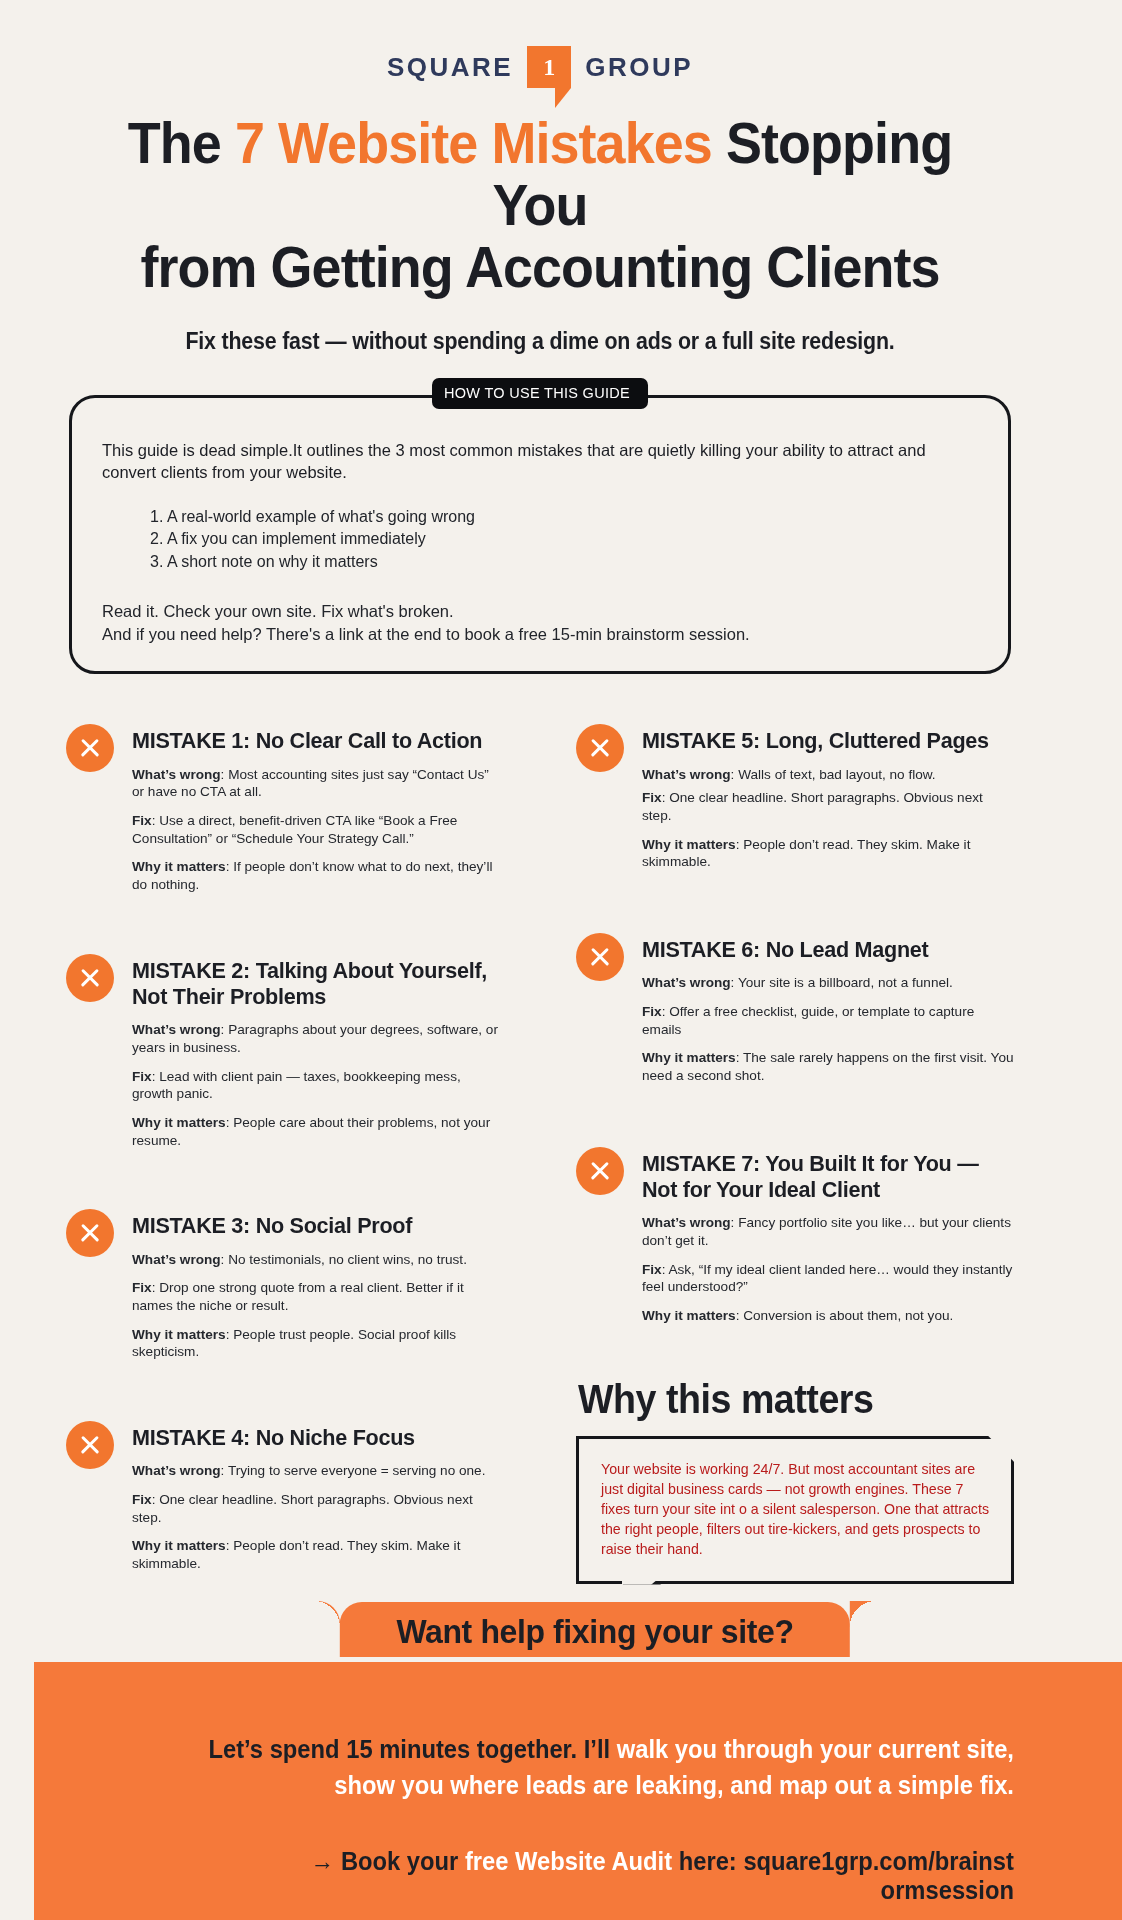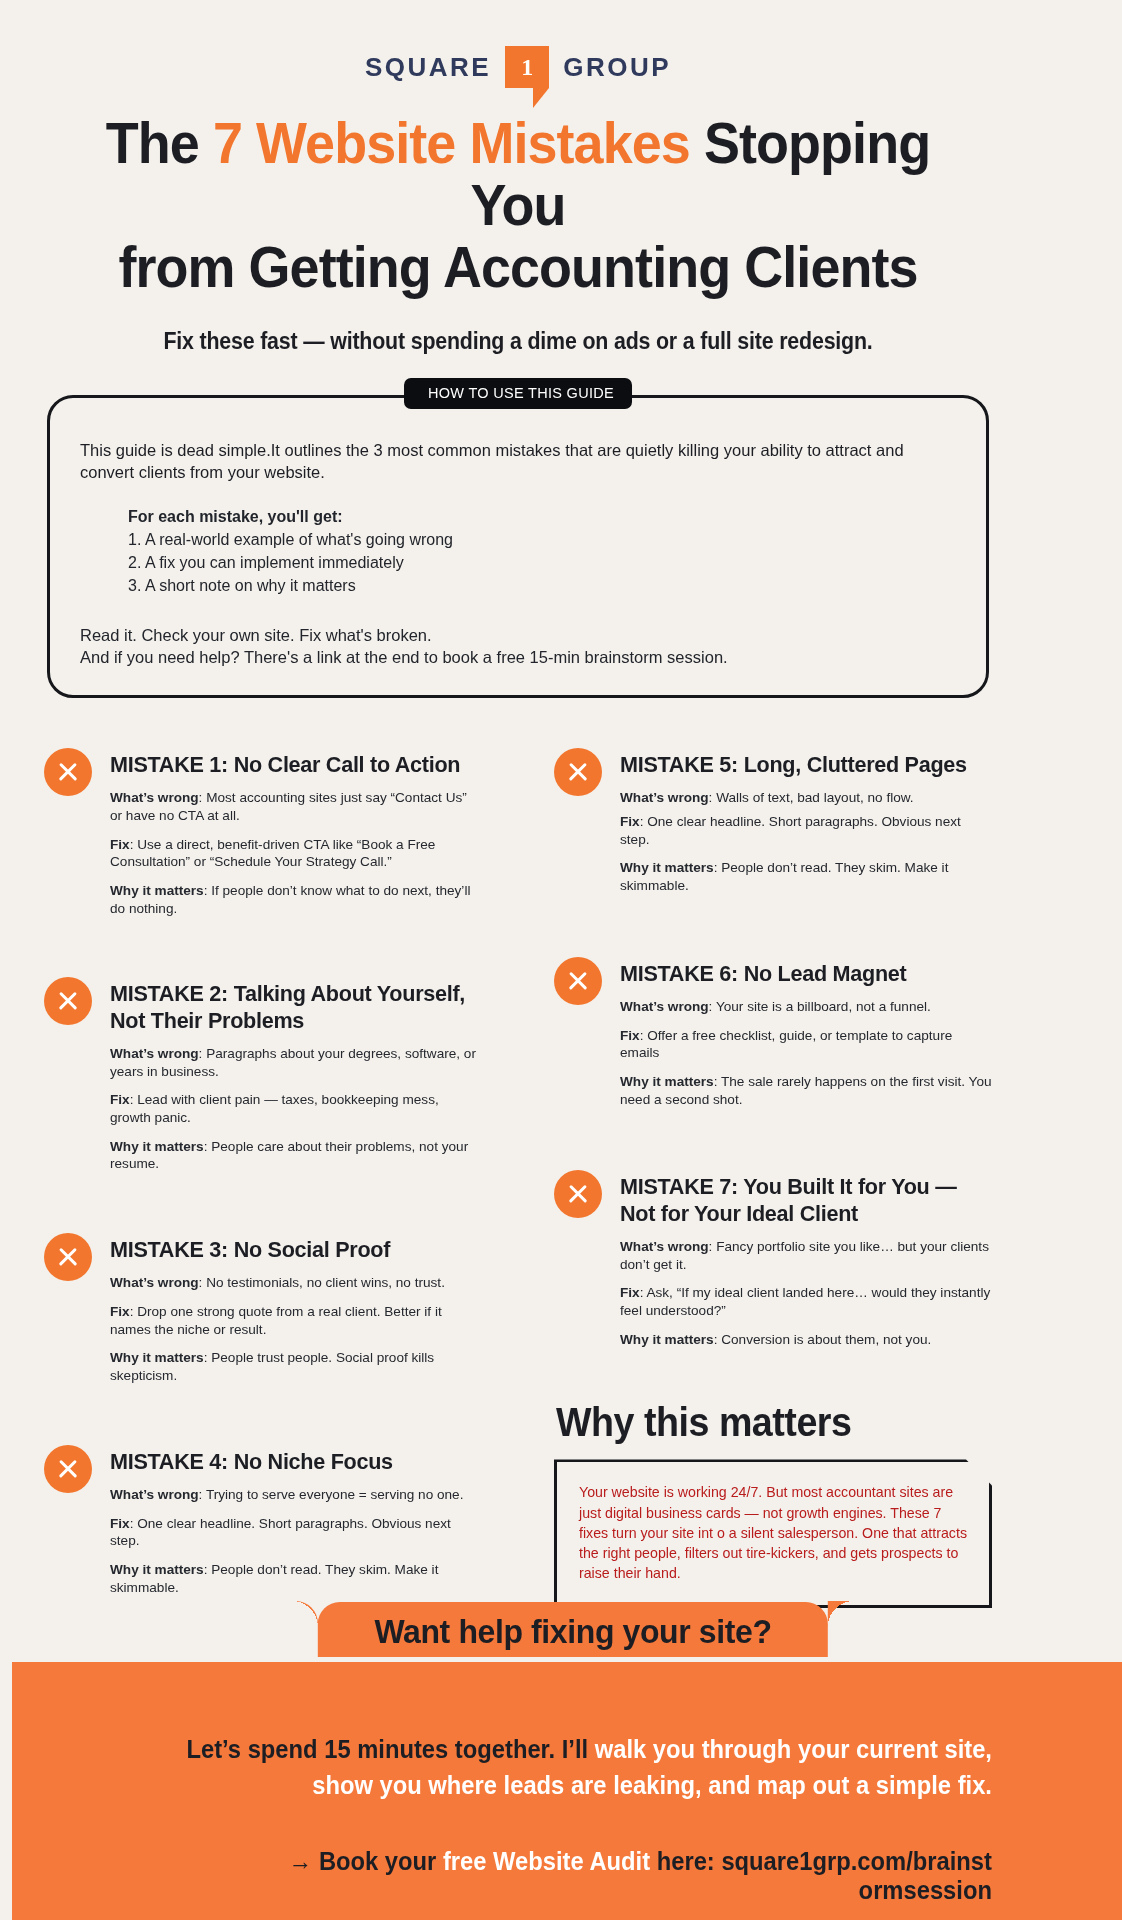--- a/index.html
+++ b/index.html
@@ -4,21 +4,21 @@
 <style>
   * { margin:0; padding:0; box-sizing:border-box; }
   html,body { background:#f4f1ec; }
   body {
     width:1122px; height:1920px;
     font-family:"Liberation Sans", sans-serif;
     color:#22252b;
     position:relative;
     overflow:hidden;
   }
-  .page { width:1036px; height:1920px; position:relative; background:#f4f1ec; }
+  .page { width:1036px; height:1920px; position:relative; background:#f4f1ec;margin-left:22px; }
 
   
   .logo-row{ display:flex; align-items:center; justify-content:center; gap:14px; padding-top:46px; }
   .logo-word{ font-family:"Liberation Sans", sans-serif; font-weight:bold; font-size:26px;
               letter-spacing:2.5px; color:#2f3a5c; }
   .logo-mark{ position:relative; width:44px; height:42px; background:#f2762e;
               display:flex; align-items:center; justify-content:center; }
   .logo-mark .num{ color:#fff; font-weight:bold; font-size:24px; font-family:"Liberation Serif", serif; }
   .logo-mark:after{ content:""; position:absolute; right:0; top:42px; width:0; height:0;
                     border-left:16px solid #f2762e; border-bottom:20px solid transparent; }
@@ -30,21 +30,21 @@
              transform:scaleX(.93); transform-origin:center; color:#1c1e24; }
   .headline .hl{ color:#f2762e; }
   .subhead{ text-align:center; margin-top:30px; font-weight:bold; font-size:23px;
             letter-spacing:-.2px; transform:scaleX(.93); color:#1c1e24; }
 
   
   .howto-wrap{ position:relative; margin:40px 47px 0 47px; }
   .howto-box{ border:3px solid #15171b; border-radius:26px; padding:42px 30px 26px 30px; }
   .howto-badge{ position:absolute; top:-17px; left:50%; transform:translateX(-50%);
                 background:#0c0d10; color:#fff; font-size:14.5px; letter-spacing:.3px;
-                padding:7px 18px 8px 24px; border-radius:7px; white-space:nowrap; }
+                padding:7px 18px 8px 12px; border-radius:7px; white-space:nowrap; }
   .howto-p{ font-size:16.5px; line-height:1.32; color:#1c1e24; }
   .howto-list{ margin:22px 0 0 48px; font-size:16px; line-height:1.42; }
   .howto-list .lead{ font-weight:bold; display:block; margin-bottom:1px;
                      font-family:"Liberation Sans Narrow","Liberation Sans",sans-serif;}
   .howto-tail{ margin-top:26px; font-size:16.5px; line-height:1.38; }
 
   
   .cols{ position:relative; margin-top:48px; padding:0 44px; display:flex; gap:26px; align-items:flex-start; }
   .col{ width:47%; }
   .col-right{ margin-left:46px; }
@@ -113,21 +113,20 @@
     <span>The </span><span class="hl">7 Website Mistakes</span><span> Stopping You</span><br>
     <span>from Getting Accounting Clients</span>
   </h1>
   <div class="subhead">Fix these fast — without spending a dime on ads or a full site redesign.</div>
 
   <div class="howto-wrap">
     <div class="howto-badge">HOW TO USE THIS GUIDE</div>
     <div class="howto-box">
       <p class="howto-p">This guide is dead simple.It outlines the 3 most common mistakes that are quietly killing your ability to attract and convert clients from your website.</p>
       <div class="howto-list">
-        <span class="lead">For each mistake, you'll get:</span>
         <div>1. A real-world example of what's going wrong</div>
         <div>2. A fix you can implement immediately</div>
         <div>3. A short note on why it matters</div>
       </div>
       <div class="howto-tail">
         <div>Read it. Check your own site. Fix what's broken.</div>
         <div>And if you need help? There's a link at the end to book a free 15-min brainstorm session.</div>
       </div>
     </div>
   </div>

